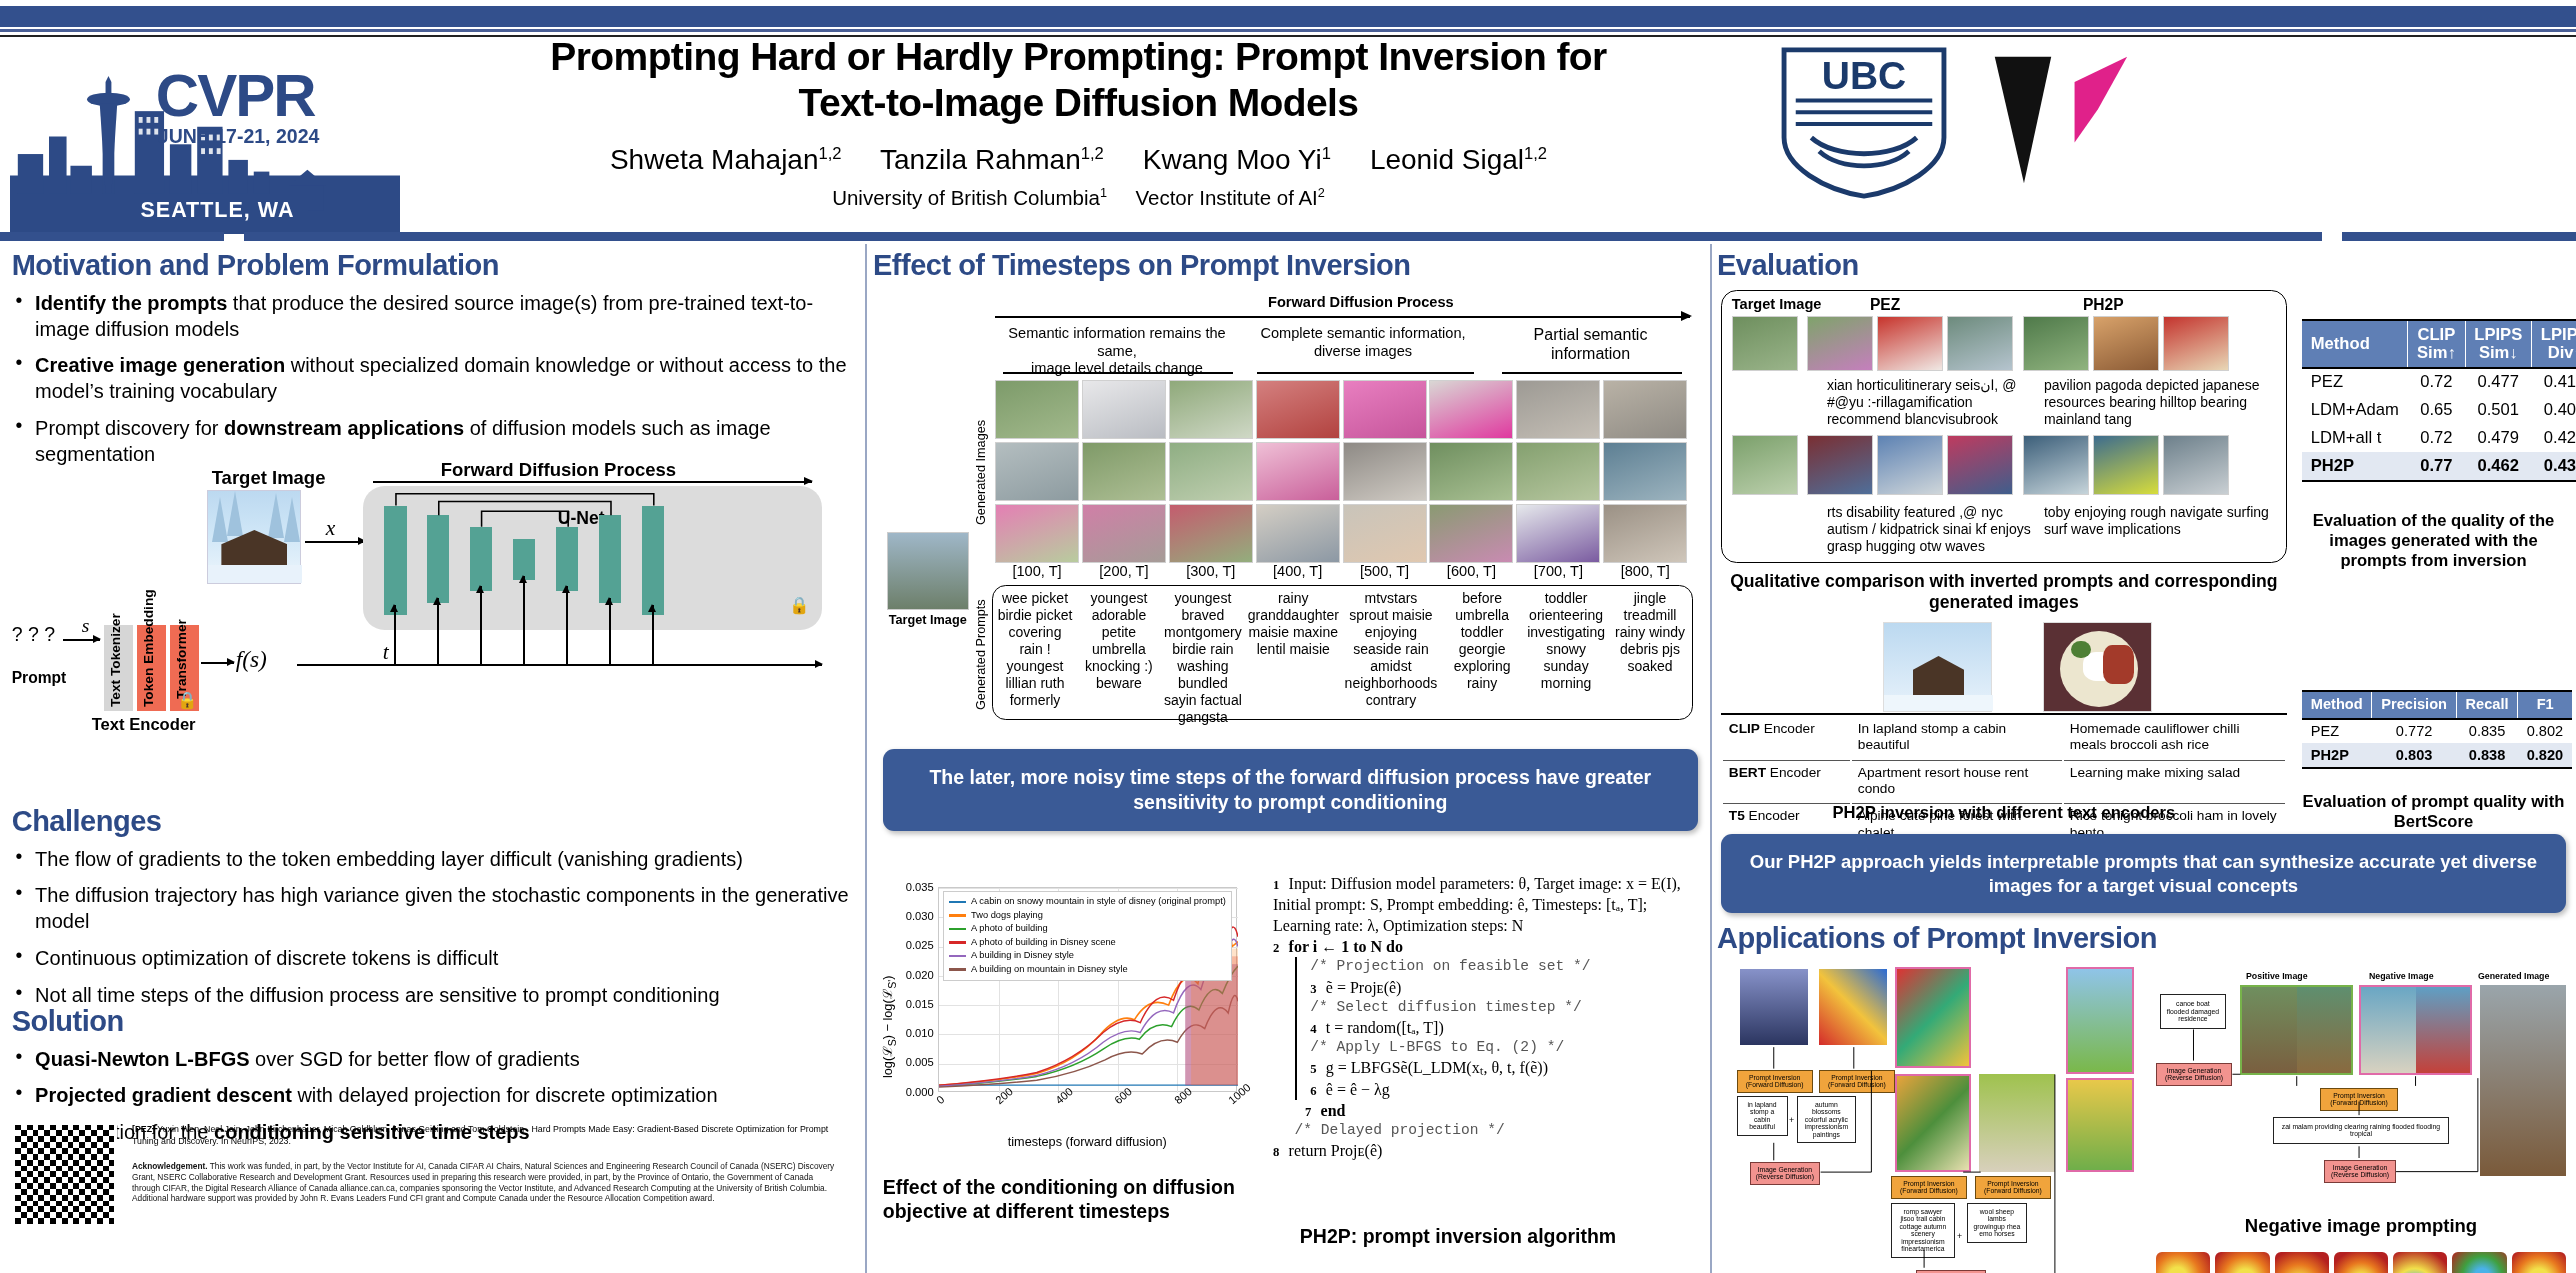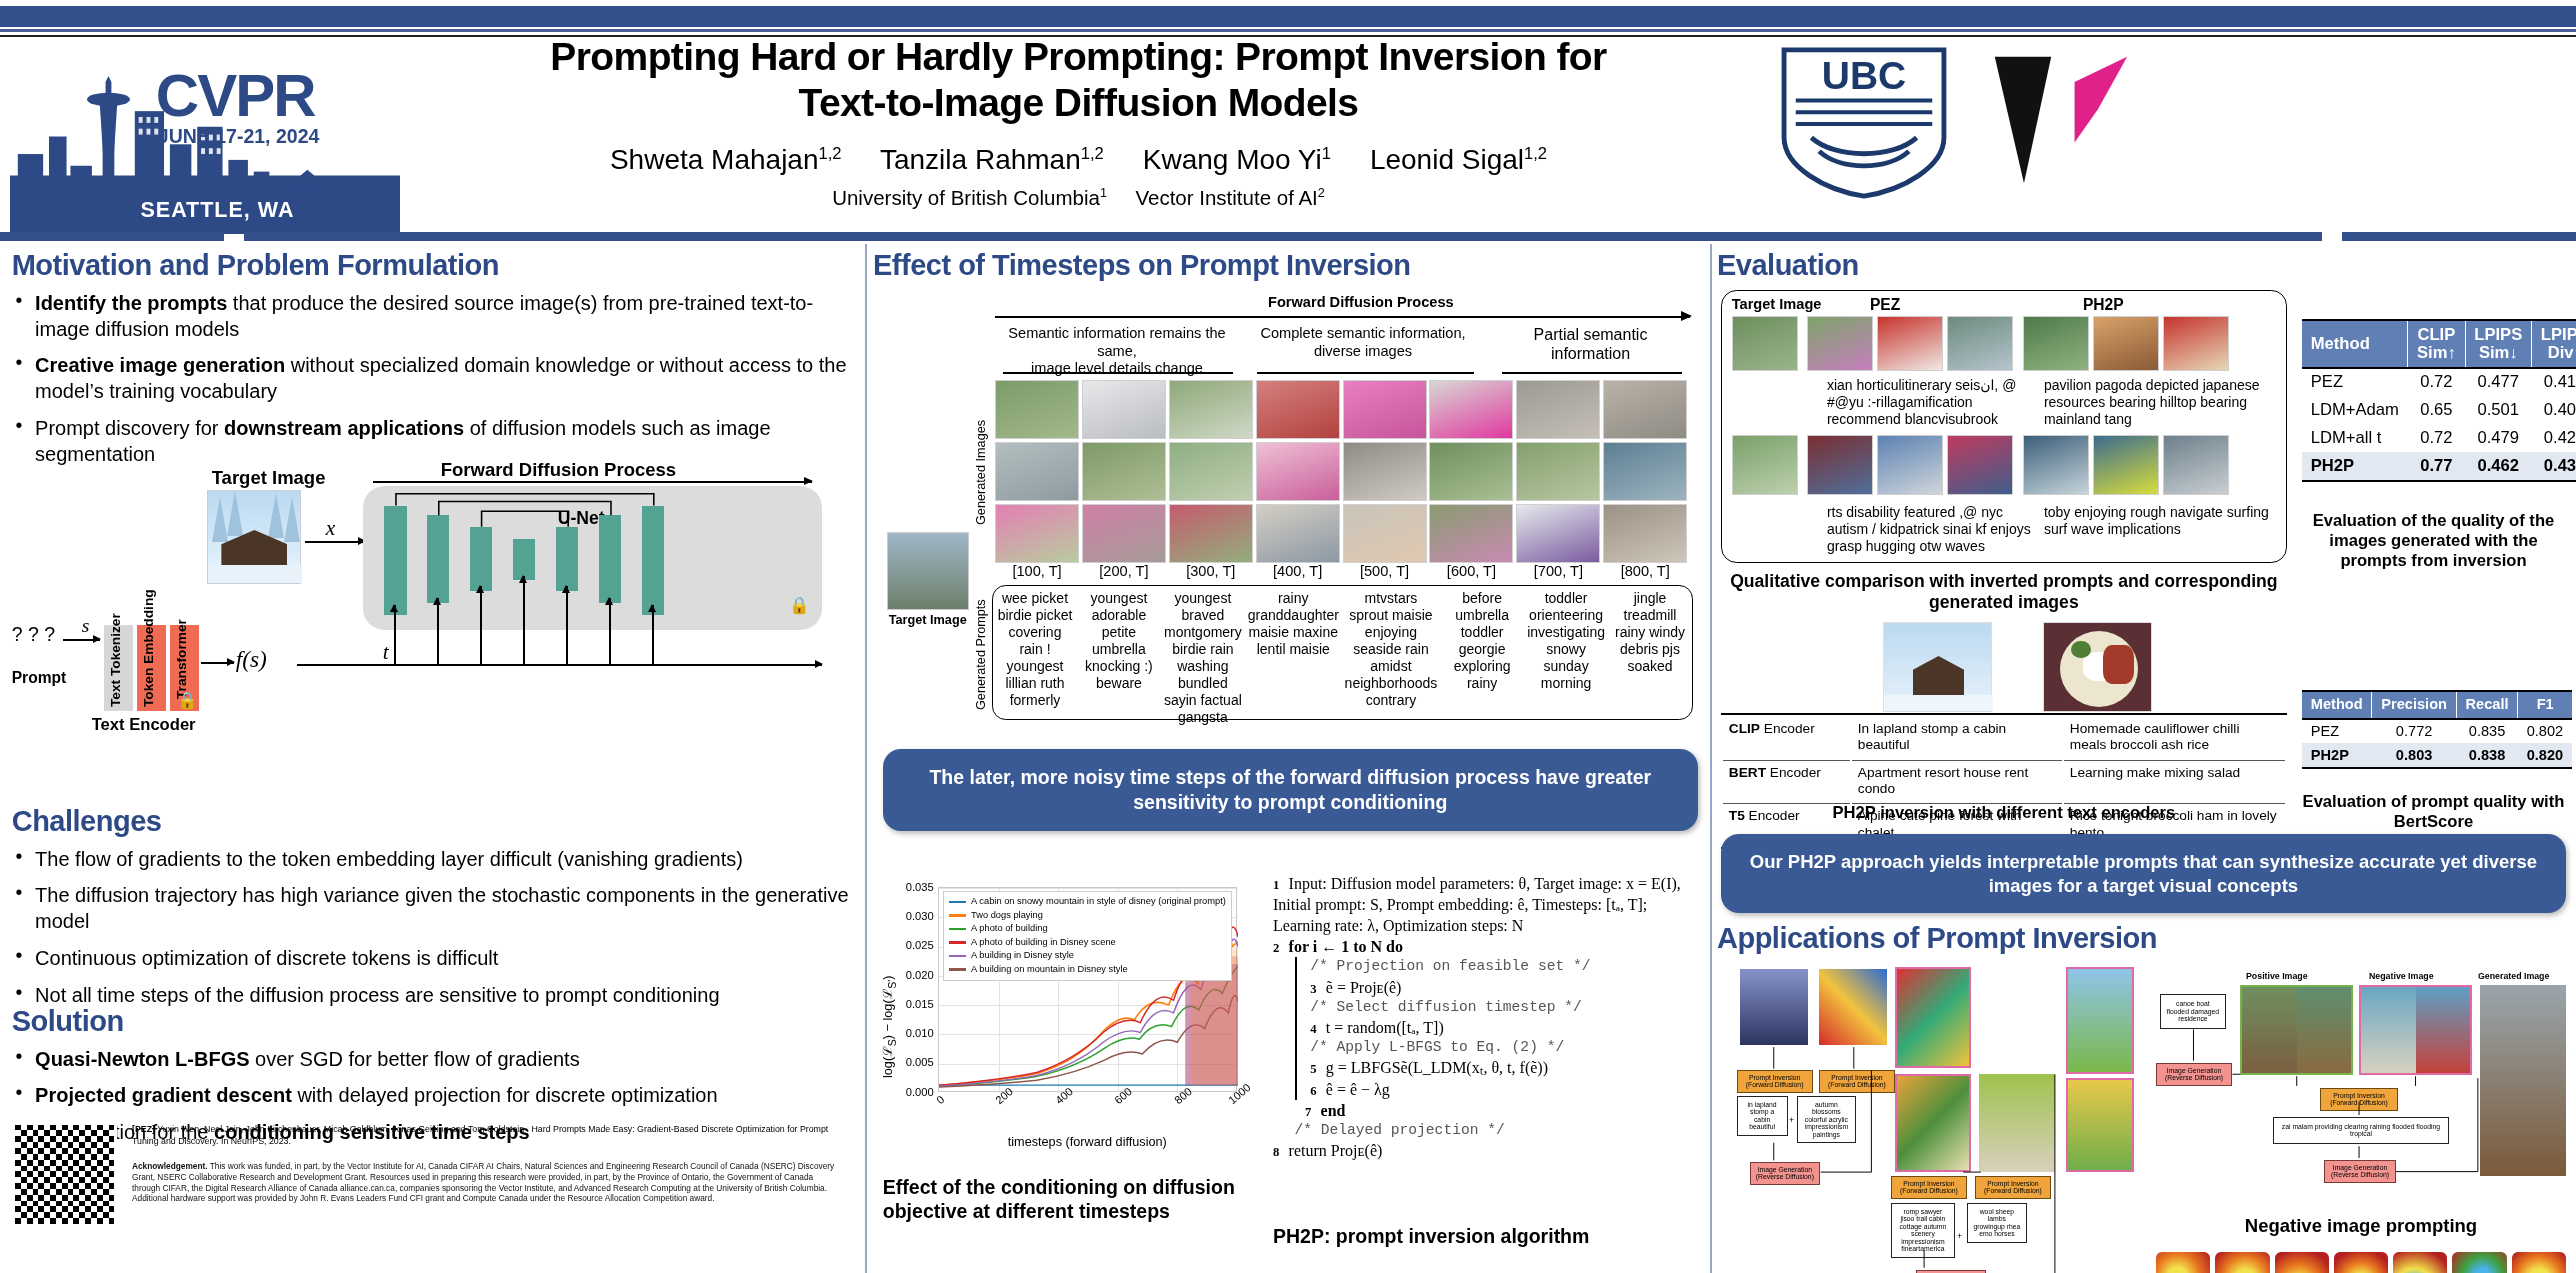--- a/index.html
+++ b/index.html
@@ -79,21 +79,21 @@
                  border-left:4.9px solid transparent; border-right:4.9px solid transparent; }
 
   
   .fdp2 { position:absolute; font-size:14.6px; font-weight:bold; }
   .mid-grid { position:absolute; }
   .thumb { background:#8aa27e; border:1px solid #d0d0d0; }
   .tslabel { font-size:14.6px; text-align:center; }
   .prompts-box { border:1.5px solid #000; border-radius:13.7px; }
   .pcell { font-size:14px; text-align:center; line-height:1.22; padding:3.9px 2.9px; }
   .rot-label { writing-mode:vertical-rl; transform:rotate(180deg); font-size:12.7px; text-align:center; }
-  .callout { background:#3a5a96; color:#fff; border-radius:18px; text-align:center;
+  .callout { background:#3a5a96; color:#fff; border-radius:11px; text-align:center;
              font-weight:bold; font-size:19.5px; line-height:1.3; padding:15.6px 27px;
              box-shadow:2px 2.9px 4.9px rgba(0,0,0,.25); }
   .caption { font-size:19.5px; font-weight:bold; text-align:center; line-height:1.22; }
 
   
   .chart-card { position:absolute; background:#fff; }
   .plot { position:absolute; border:1px solid #c9c9c9; background:#fff; }
   .gl { position:absolute; background:#e2e2e2; }
   .ytick { position:absolute; font-size:11.2px; text-align:right; width:45px; }
   .xtick { position:absolute; font-size:11.2px; transform:rotate(-40deg); transform-origin:left top; }
@@ -480,21 +480,21 @@
       <div class="mono">/* Select diffusion timestep */</div>
       <div><span class="ln">4</span><span>t = random([tₐ, T])</span></div>
       <div class="mono">/* Apply L-BFGS to Eq. (2) */</div>
       <div><span class="ln">5</span><span>g = LBFGSẽ(L_LDM(xₜ, θ, t, f(ẽ))</span></div>
       <div><span class="ln">6</span><span>ê = ê − λg</span></div>
     </div>
     <div style="font-weight:bold;margin-left:32px;"><span class="ln">7</span><span>end</span></div>
     <div class="mono" style="margin-left:21.5px;">/* Delayed projection */</div>
     <div><span class="ln">8</span><span>return Projᴇ(ê)</span></div>
   </div>
-  <div class="caption" style="position:absolute;left:400px;top:976px;width:410px;text-align:left;">PH2P: prompt inversion algorithm</div>
+  <div class="caption" style="position:absolute;left:380px;top:976px;width:410px;text-align:center;">PH2P: prompt inversion algorithm</div>
 </div>
 
 <div class="col col-right">
   <h2 class="section">Evaluation</h2>
 
   <div class="expbox" style="left:3.9px;top:41px;width:566px;height:273px;">
     <div style="position:absolute;left:9.8px;top:4.9px;font-size:14.6px;font-weight:bold;">Target Image</div>
     <div style="position:absolute;left:148px;top:4.9px;font-size:15.6px;font-weight:bold;">PEZ</div>
     <div style="position:absolute;left:361px;top:4.9px;font-size:15.6px;font-weight:bold;">PH2P</div>
 

